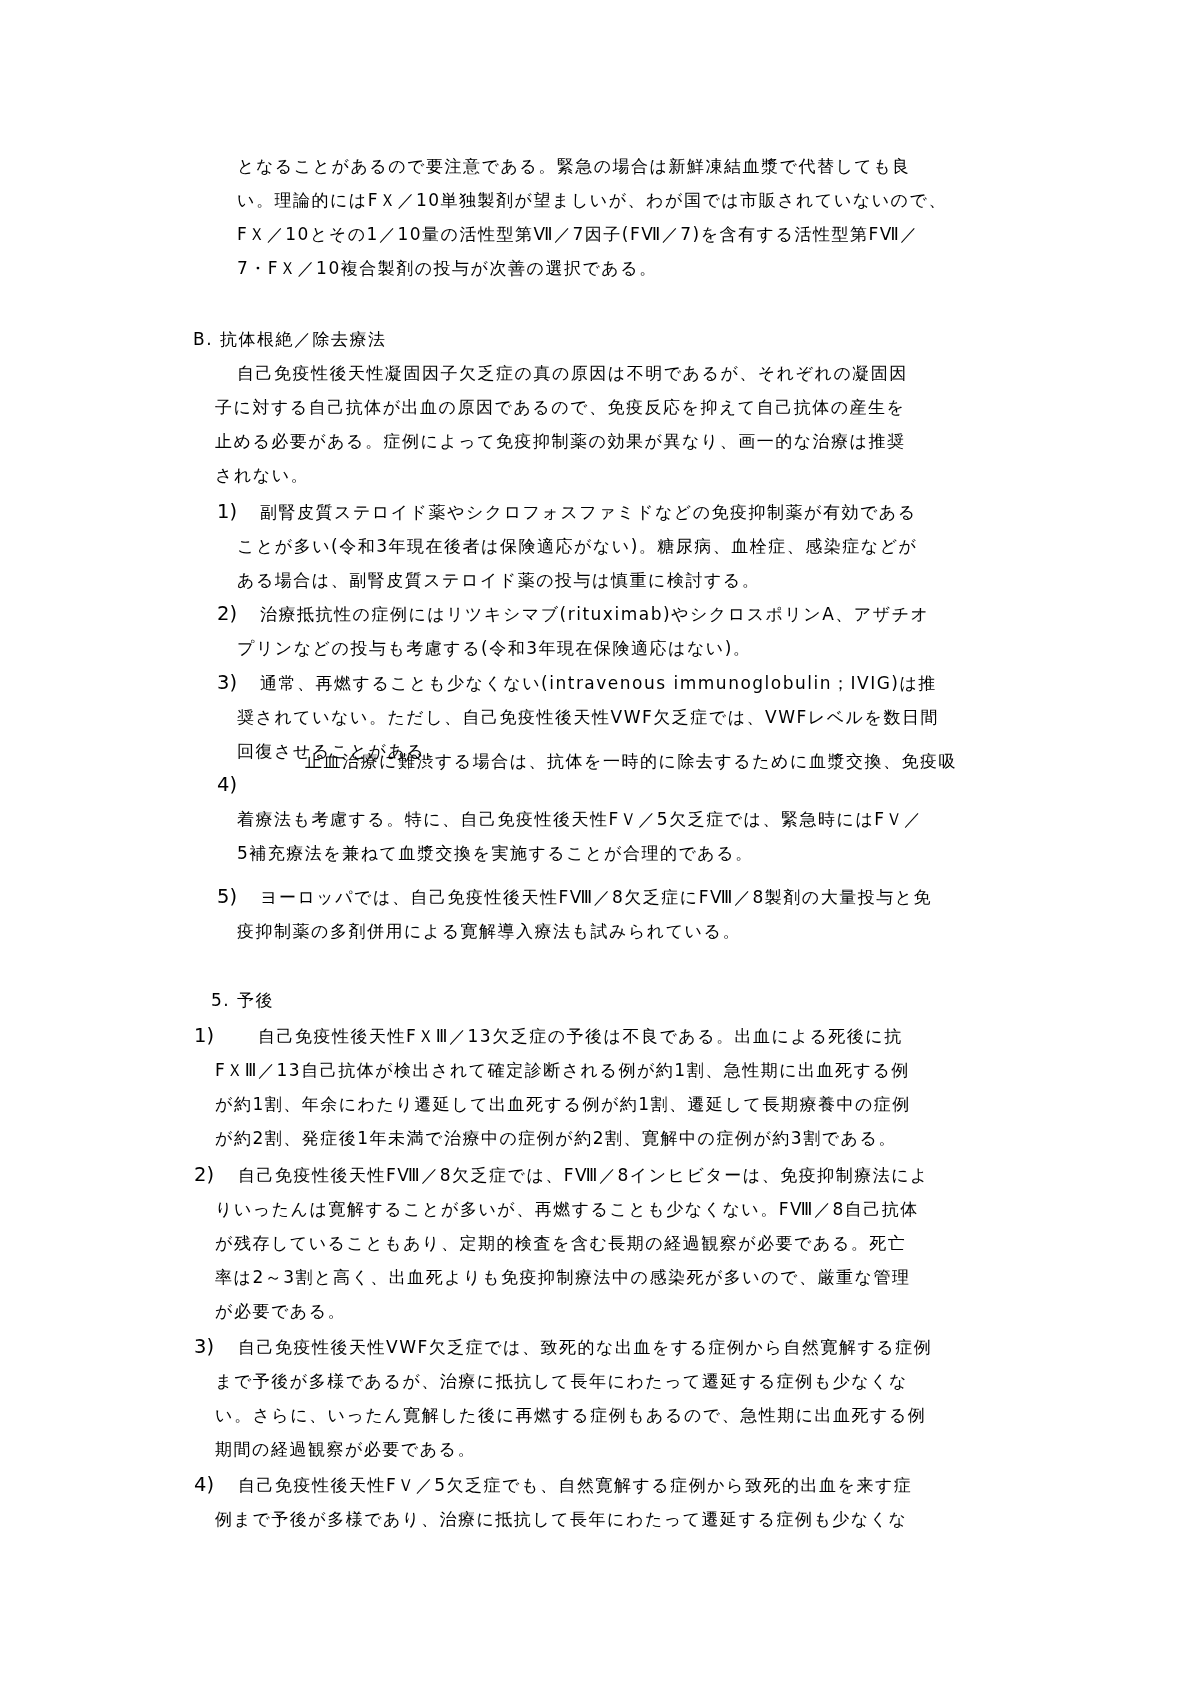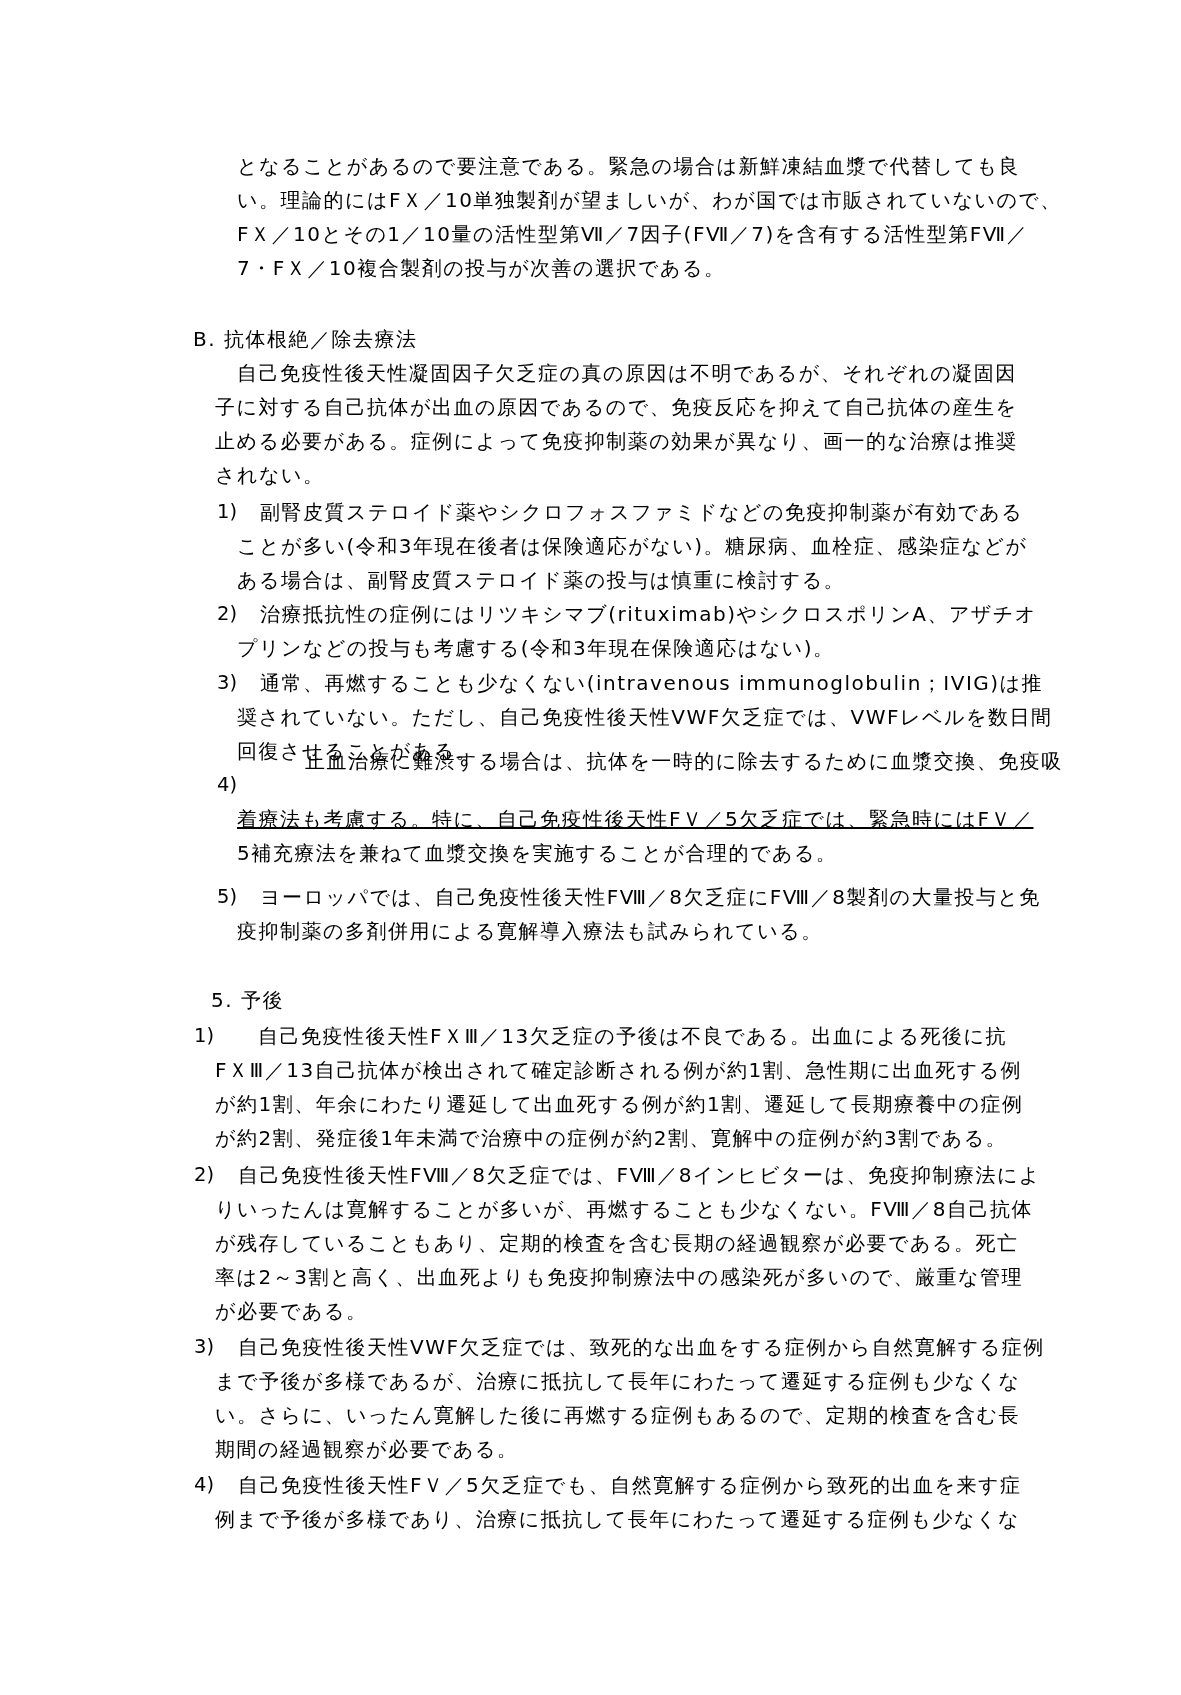--- a/index.html
+++ b/index.html
@@ -1,19 +1,19 @@
 <!DOCTYPE html>
 <html><head>
 <meta charset="utf-8">
 <style>
   html, body { margin: 0; padding: 0; background: #ffffff; }
   body { width: 1181px; height: 1695px; position: relative; overflow: hidden;
          font-family: "DejaVu Sans", "Liberation Sans", sans-serif; color: #000; }
   .page { position: absolute; left: 0; top: 0; width: 1181px; height: 1695px; background: #fff; }
-  .ln { position: absolute; white-space: nowrap; font-size: 20px; line-height: 34px; height: 34px;
+  .ln { position: absolute; white-space: nowrap; font-size: 17px; line-height: 34px; height: 34px;
         letter-spacing: 1.5px; }
   .num { position: absolute; white-space: nowrap; font-size: 19.5px; line-height: 34px; height: 34px; }
 </style>
 </head>
 <body>
 
 <div class="page">
 
   <div>
     <div class="ln" style="left:237px;top:149px;">となることがあるので要注意である。緊急の場合は新鮮凍結血漿で代替しても良</div>
@@ -48,21 +48,21 @@
     <div>
       <div class="num" style="left:217px;top:666px;">3)</div>
       <div class="ln" style="left:260px;top:666px;">通常、再燃することも少なくない(intravenous immunoglobulin；IVIG)は推</div>
       <div class="ln" style="left:237px;top:700px;">奨されていない。ただし、自己免疫性後天性VWF欠乏症では、VWFレベルを数日間</div>
       <div class="ln" style="left:237px;top:734px;">回復させることがある。</div>
     </div>
 
     <div>
       <div class="num" style="left:217px;top:768px;">4)</div>
       <div class="ln" style="left:260px;top:744px;margin-left:45px;">止血治療に難渋する場合は、抗体を一時的に除去するために血漿交換、免疫吸</div>
-      <div class="ln" style="left:237px;top:802px;text-decoration:underline;">着療法も考慮する。特に、自己免疫性後天性FＶ／5欠乏症では、緊急時にはFＶ／</div>
+      <div class="ln" style="left:237px;top:802px;">着療法も考慮する。特に、自己免疫性後天性FＶ／5欠乏症では、緊急時にはFＶ／</div>
       <div class="ln" style="left:237px;top:836px;">5補充療法を兼ねて血漿交換を実施することが合理的である。</div>
     </div>
 
     <div>
       <div class="num" style="left:217px;top:880px;">5)</div>
       <div class="ln" style="left:260px;top:880px;text-align:right;">ヨーロッパでは、自己免疫性後天性FⅧ／8欠乏症にFⅧ／8製剤の大量投与と免</div>
       <div class="ln" style="left:237px;top:914px;">疫抑制薬の多剤併用による寛解導入療法も試みられている。</div>
     </div>
   </div>
 
@@ -83,21 +83,21 @@
       <div class="ln" style="left:215px;top:1192px;">りいったんは寛解することが多いが、再燃することも少なくない。FⅧ／8自己抗体</div>
       <div class="ln" style="left:215px;top:1226px;">が残存していることもあり、定期的検査を含む長期の経過観察が必要である。死亡</div>
       <div class="ln" style="left:215px;top:1260px;">率は2～3割と高く、出血死よりも免疫抑制療法中の感染死が多いので、厳重な管理</div>
       <div class="ln" style="left:215px;top:1294px;">が必要である。</div>
     </div>
 
     <div>
       <div class="num" style="left:194px;top:1330px;">3)</div>
       <div class="ln" style="left:238px;top:1330px;">自己免疫性後天性VWF欠乏症では、致死的な出血をする症例から自然寛解する症例</div>
       <div class="ln" style="left:215px;top:1364px;">まで予後が多様であるが、治療に抵抗して長年にわたって遷延する症例も少なくな</div>
-      <div class="ln" style="left:215px;top:1398px;">い。さらに、いったん寛解した後に再燃する症例もあるので、定期的検査を含む長</div>
+      <div class="ln" style="left:215px;top:1398px;">い。さらに、いったん寛解した後に再燃する症例もあるので、急性期に出血死する例</div>
       <div class="ln" style="left:215px;top:1432px;">期間の経過観察が必要である。</div>
     </div>
 
     <div>
       <div class="num" style="left:194px;top:1468px;">4)</div>
       <div class="ln" style="left:238px;top:1468px;">自己免疫性後天性FＶ／5欠乏症でも、自然寛解する症例から致死的出血を来す症</div>
       <div class="ln" style="left:215px;top:1502px;">例まで予後が多様であり、治療に抵抗して長年にわたって遷延する症例も少なくな</div>
     </div>
   </div>
 

